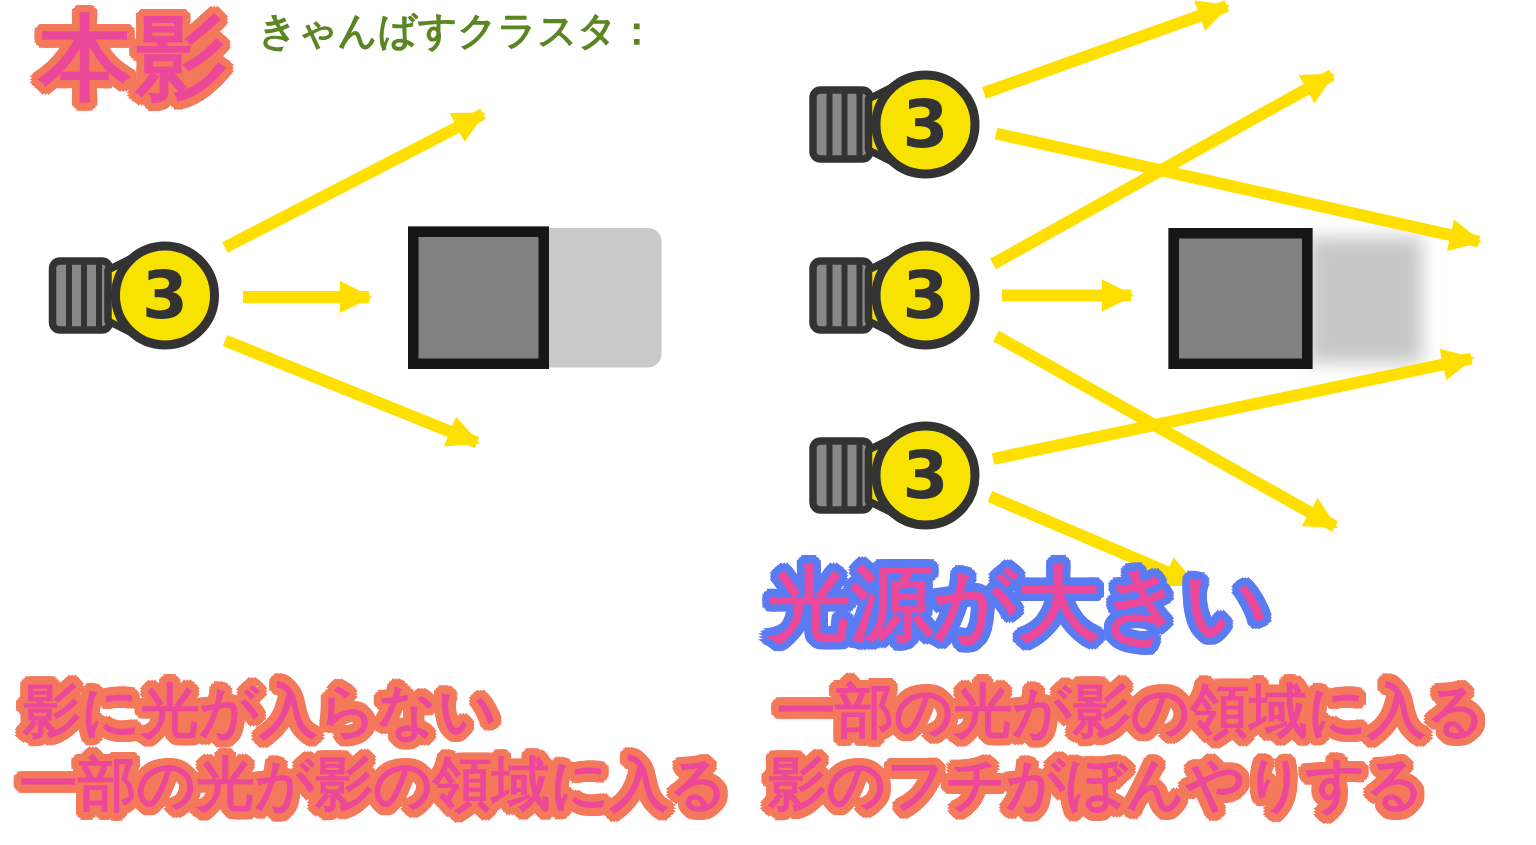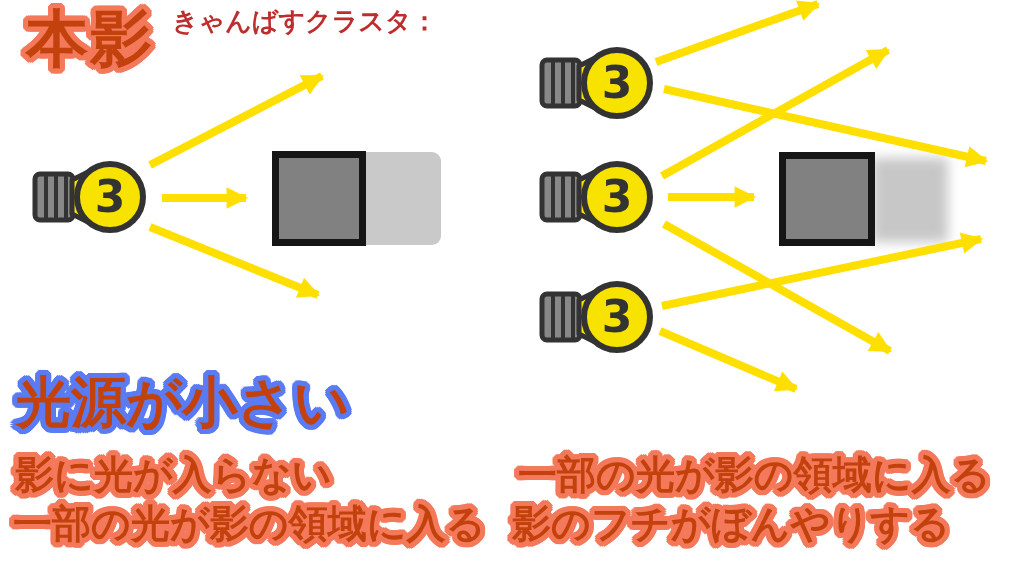--- a/index.html
+++ b/index.html
@@ -3,32 +3,32 @@
 <meta charset="utf-8">
 <style>
   html,body{margin:0;padding:0;background:#fff;}
   #stage{
     position:relative;width:1024px;height:563px;overflow:hidden;background:#ffffff;
     font-family:"DejaVu Sans","Liberation Sans",sans-serif;
   }
   .abs{position:absolute;}
   
   .outl{
-    color:#c2410c;font-weight:bold;white-space:nowrap;line-height:1.05;
+    color:#ec4899;font-weight:bold;white-space:nowrap;line-height:1.05;
     text-shadow:
       5px 0 0 var(--oc), -5px 0 0 var(--oc), 0 5px 0 var(--oc), 0 -5px 0 var(--oc),
       4px 3px 0 var(--oc), 4px -3px 0 var(--oc), -4px 3px 0 var(--oc), -4px -3px 0 var(--oc),
       3px 4px 0 var(--oc), 3px -4px 0 var(--oc), -3px 4px 0 var(--oc), -3px -4px 0 var(--oc),
       5px 2px 0 var(--oc), -5px 2px 0 var(--oc), 5px -2px 0 var(--oc), -5px -2px 0 var(--oc),
       2px 5px 0 var(--oc), -2px 5px 0 var(--oc), 2px -5px 0 var(--oc), -2px -5px 0 var(--oc);
   }
   .outline-orange{--oc:#f4795b;}
   .outline-blue{--oc:#5a7bf2;}
   .outline-green{
-    --oc:#ffffff;color:#b91c1c;opacity:.92;
+    --oc:#ffffff;color:#4d7c0f;opacity:.92;
   }
   .t-title{font-size:62px;letter-spacing:2px;z-index:6;}
   .t-head{font-size:55px;letter-spacing:0px;z-index:6;}
   .t-body{font-size:39px;letter-spacing:0px;z-index:6;}
   .t-wm1{font-size:26px;z-index:6;}
   .t-wm2{font-size:29px;z-index:6;}
   
   .object-box{
     box-sizing:border-box;background:#818181;border:7px solid #161616;z-index:3;
   }
@@ -95,20 +95,20 @@
   <svg class="bulb" style="left:539px;top:45px;" width="116" height="76">
       <use href="#bulbsym"></use>
     </svg>
   <svg class="bulb" style="left:539px;top:159px;" width="116" height="76">
       <use href="#bulbsym"></use>
     </svg>
   <svg class="bulb" style="left:539px;top:279px;" width="116" height="76">
       <use href="#bulbsym"></use>
     </svg>
 
-  <div class="abs outl outline-blue t-head" style="left:16px;top:374px;">光源が小さい</div>
   <div class="abs outl outline-orange t-body" style="left:15px;top:455px;">影に光が入らない</div>
   <div class="abs outl outline-orange t-body" style="left:13px;top:504px;">一部の光が影の領域に入る</div>
 
+  <div class="abs outl outline-blue t-head" style="left:512px;top:374px;">光源が大きい</div>
   <div class="abs outl outline-orange t-body" style="left:512px;top:504px;">影のフチがぼんやりする</div>
   <div class="abs outl outline-orange t-body" style="left:518px;top:455px;">一部の光が影の領域に入る</div>
 
 </div>
 
 </body></html>

